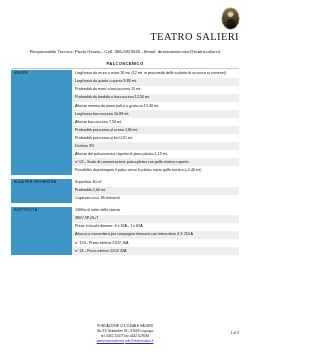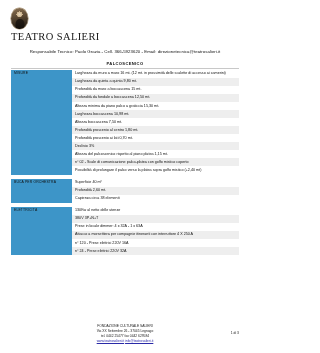--- a/index.html
+++ b/index.html
@@ -12,21 +12,21 @@
   }
   .page{
     width:250px;height:353px;
     box-sizing:border-box;
     padding:6px 11px 0 11px;
     display:flex;flex-direction:column;
     position:relative;
   }
   
   .logo-wrap{
-    display:flex;flex-direction:column;align-items:flex-start;
+    display:flex;flex-direction:column;align-items:flex-end;
     margin-top:2px;
   }
   .portrait{
     width:17px;height:21px;
     border-radius:50%;
     background:
       radial-gradient(ellipse 40% 30% at 50% 30%, #e8d9c0 0%, #c9ae86 45%, transparent 46%),
       linear-gradient(170deg,#8d7354 0%,#5d4a34 40%,#3a2e20 70%,#2b2118 100%);
     box-shadow:0 0 0 0.5px #b9a branches;
     box-shadow:0 0 0 0.6px #a8916d;

